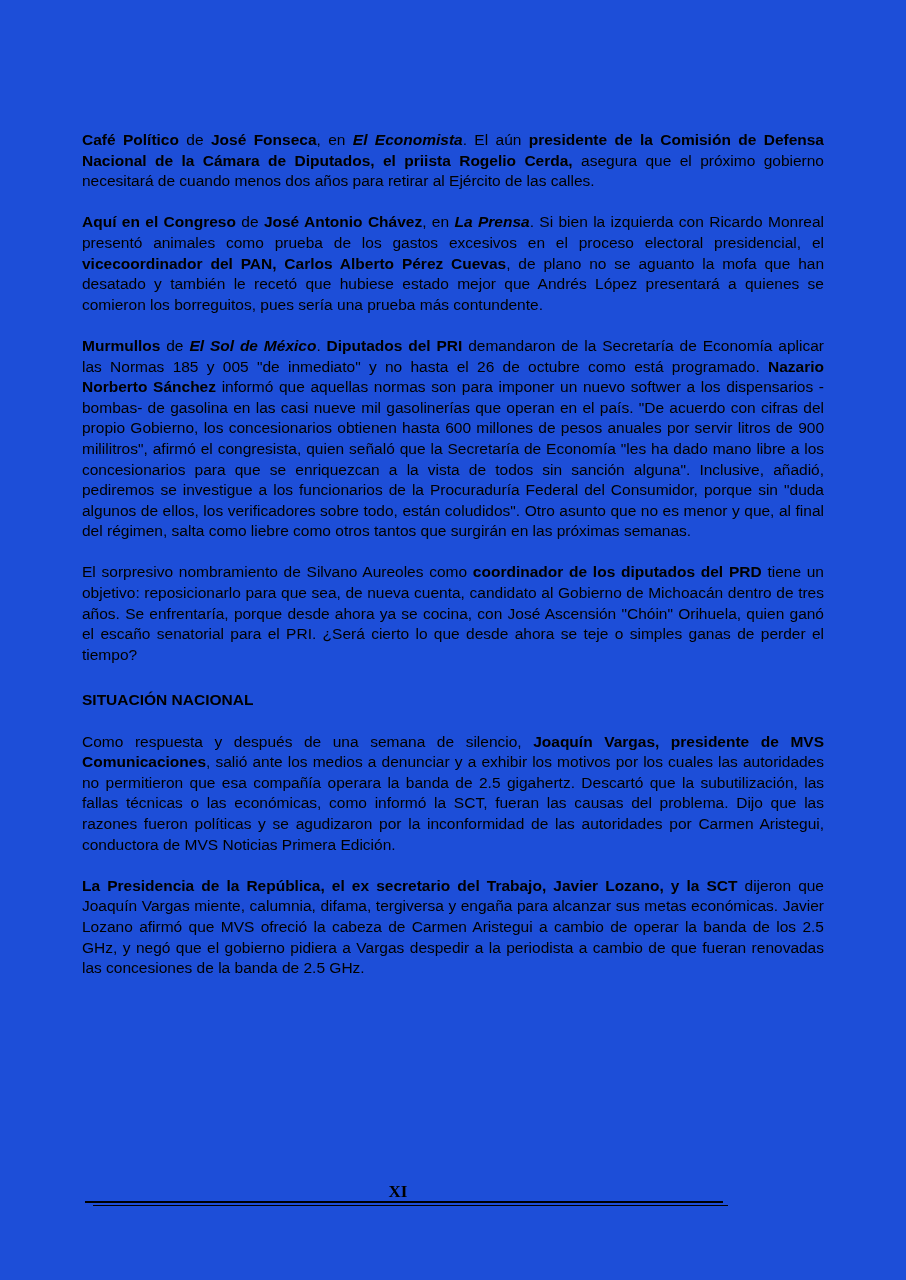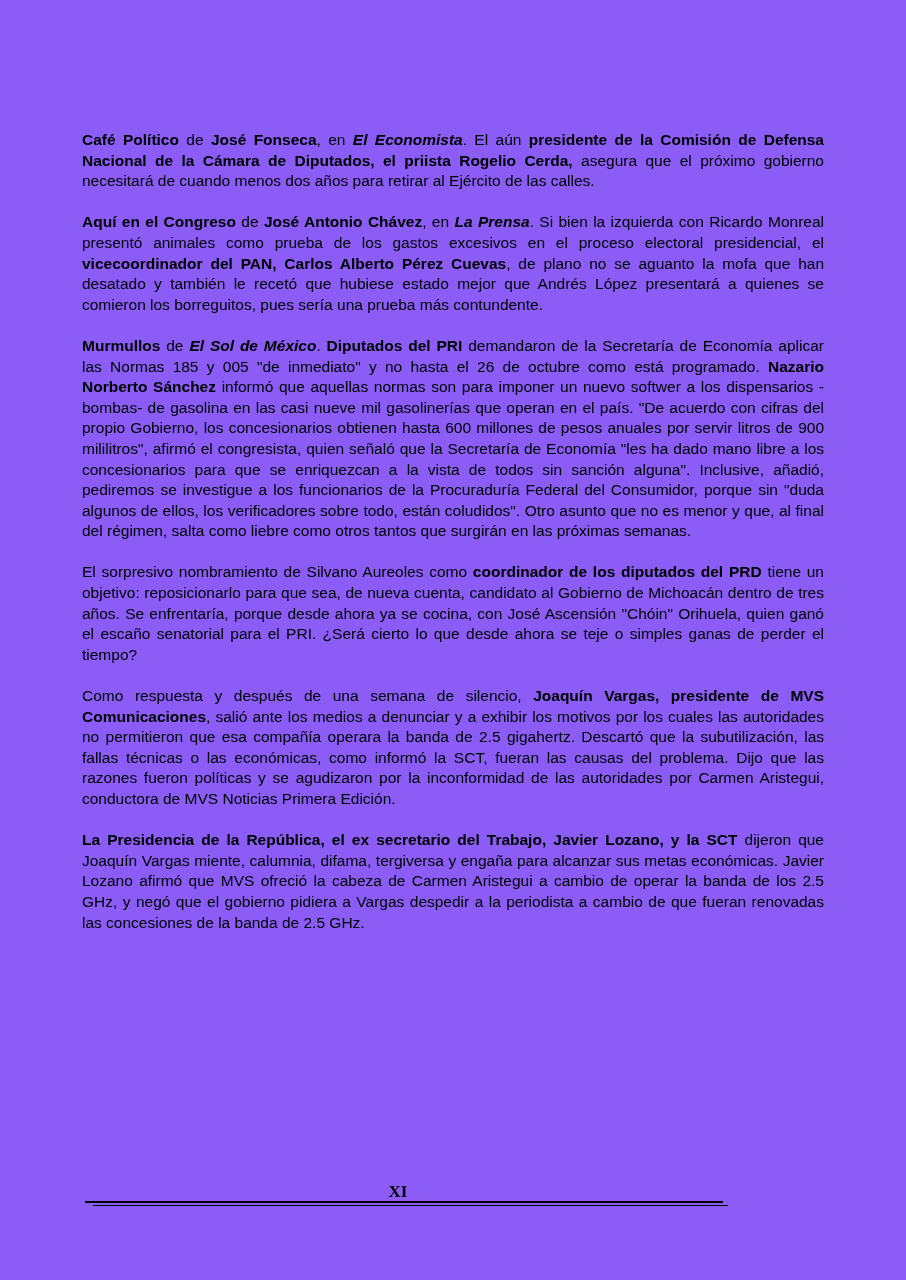--- a/index.html
+++ b/index.html
@@ -4,21 +4,21 @@
 <style>
   html, body {
     margin: 0;
     padding: 0;
     background: #ffffff;
   }
   .page {
     position: relative;
     width: 906px;
     height: 1280px;
-    background: #8b5cf6;
+    background: #1d4ed8;
     overflow: hidden;
     font-family: "Liberation Sans", sans-serif;
     color: #000000;
   }
   .content {
     position: absolute;
     left: 82px;
     top: 130px;
     width: 742px;
     font-size: 15.5px;
@@ -67,20 +67,21 @@
 </style>
 </head>
 <body>
 
 <div class="page">
   <div class="content">
       <p><span class="b">Café Político</span><span> de </span><span class="b">José Fonseca</span><span>, en </span><span class="b i">El Economista</span><span>. El aún </span><span class="b">presidente de la Comisión de Defensa Nacional de la Cámara de Diputados, el priista Rogelio Cerda,</span><span> asegura que el próximo gobierno necesitará de cuando menos dos años para retirar al Ejército de las calles.</span></p>
       <p><span class="b">Aquí en el Congreso</span><span> de </span><span class="b">José Antonio Chávez</span><span>, en </span><span class="b i">La Prensa</span><span>. Si bien la izquierda con Ricardo Monreal presentó animales como prueba de los gastos excesivos en el proceso electoral presidencial, el </span><span class="b">vicecoordinador del PAN, Carlos Alberto Pérez Cuevas</span><span>, de plano no se aguanto la mofa que han desatado y también le recetó que hubiese estado mejor que Andrés López presentará a quienes se comieron los borreguitos, pues sería una prueba más contundente.</span></p>
       <p><span class="b">Murmullos</span><span> de </span><span class="b i">El Sol de México</span><span>. </span><span class="b">Diputados del PRI</span><span> demandaron de la Secretaría de Economía aplicar las Normas 185 y 005 "de inmediato" y no hasta el 26 de octubre como está programado. </span><span class="b">Nazario Norberto Sánchez</span><span> informó que aquellas normas son para imponer un nuevo softwer a los dispensarios -bombas- de gasolina en las casi nueve mil gasolinerías que operan en el país. "De acuerdo con cifras del propio Gobierno, los concesionarios obtienen hasta 600 millones de pesos anuales por servir litros de 900 mililitros", afirmó el congresista, quien señaló que la Secretaría de Economía "les ha dado mano libre a los concesionarios para que se enriquezcan a la vista de todos sin sanción alguna". Inclusive, añadió, pediremos se investigue a los funcionarios de la Procuraduría Federal del Consumidor, porque sin "duda algunos de ellos, los verificadores sobre todo, están coludidos". Otro asunto que no es menor y que, al final del régimen, salta como liebre como otros tantos que surgirán en las próximas semanas.</span></p>
       <p><span>El sorpresivo nombramiento de Silvano Aureoles como </span><span class="b">coordinador de los diputados del PRD</span><span> tiene un objetivo: reposicionarlo para que sea, de nueva cuenta, candidato al Gobierno de Michoacán dentro de tres años. Se enfrentaría, porque desde ahora ya se cocina, con José Ascensión "Chóin" Orihuela, quien ganó el escaño senatorial para el PRI. ¿Será cierto lo que desde ahora se teje o simples ganas de perder el tiempo?</span></p>
+      <h2><span class="b">SITUACIÓN NACIONAL</span></h2>
       <p><span>Como respuesta y después de una semana de silencio, </span><span class="b">Joaquín Vargas, presidente de MVS Comunicaciones</span><span>, salió ante los medios a denunciar y a exhibir los motivos por los cuales las autoridades no permitieron que esa compañía operara la banda de 2.5 gigahertz. Descartó que la subutilización, las fallas técnicas o las económicas, como informó la SCT, fueran las causas del problema. Dijo que las razones fueron políticas y se agudizaron por la inconformidad de las autoridades por Carmen Aristegui, conductora de MVS Noticias Primera Edición.</span></p>
       <p><span class="b">La Presidencia de la República, el ex secretario del Trabajo, Javier Lozano, y la SCT</span><span> dijeron que Joaquín Vargas miente, calumnia, difama, tergiversa y engaña para alcanzar sus metas económicas. Javier Lozano afirmó que MVS ofreció la cabeza de Carmen Aristegui a cambio de operar la banda de los 2.5 GHz, y negó que el gobierno pidiera a Vargas despedir a la periodista a cambio de que fueran renovadas las concesiones de la banda de 2.5 GHz.</span></p>
     </div>
   <div class="footer">
     <span>XI</span>
   </div>
   <div class="footer-rule-top"></div>
   <div class="footer-rule-bottom"></div>
 </div>
 

